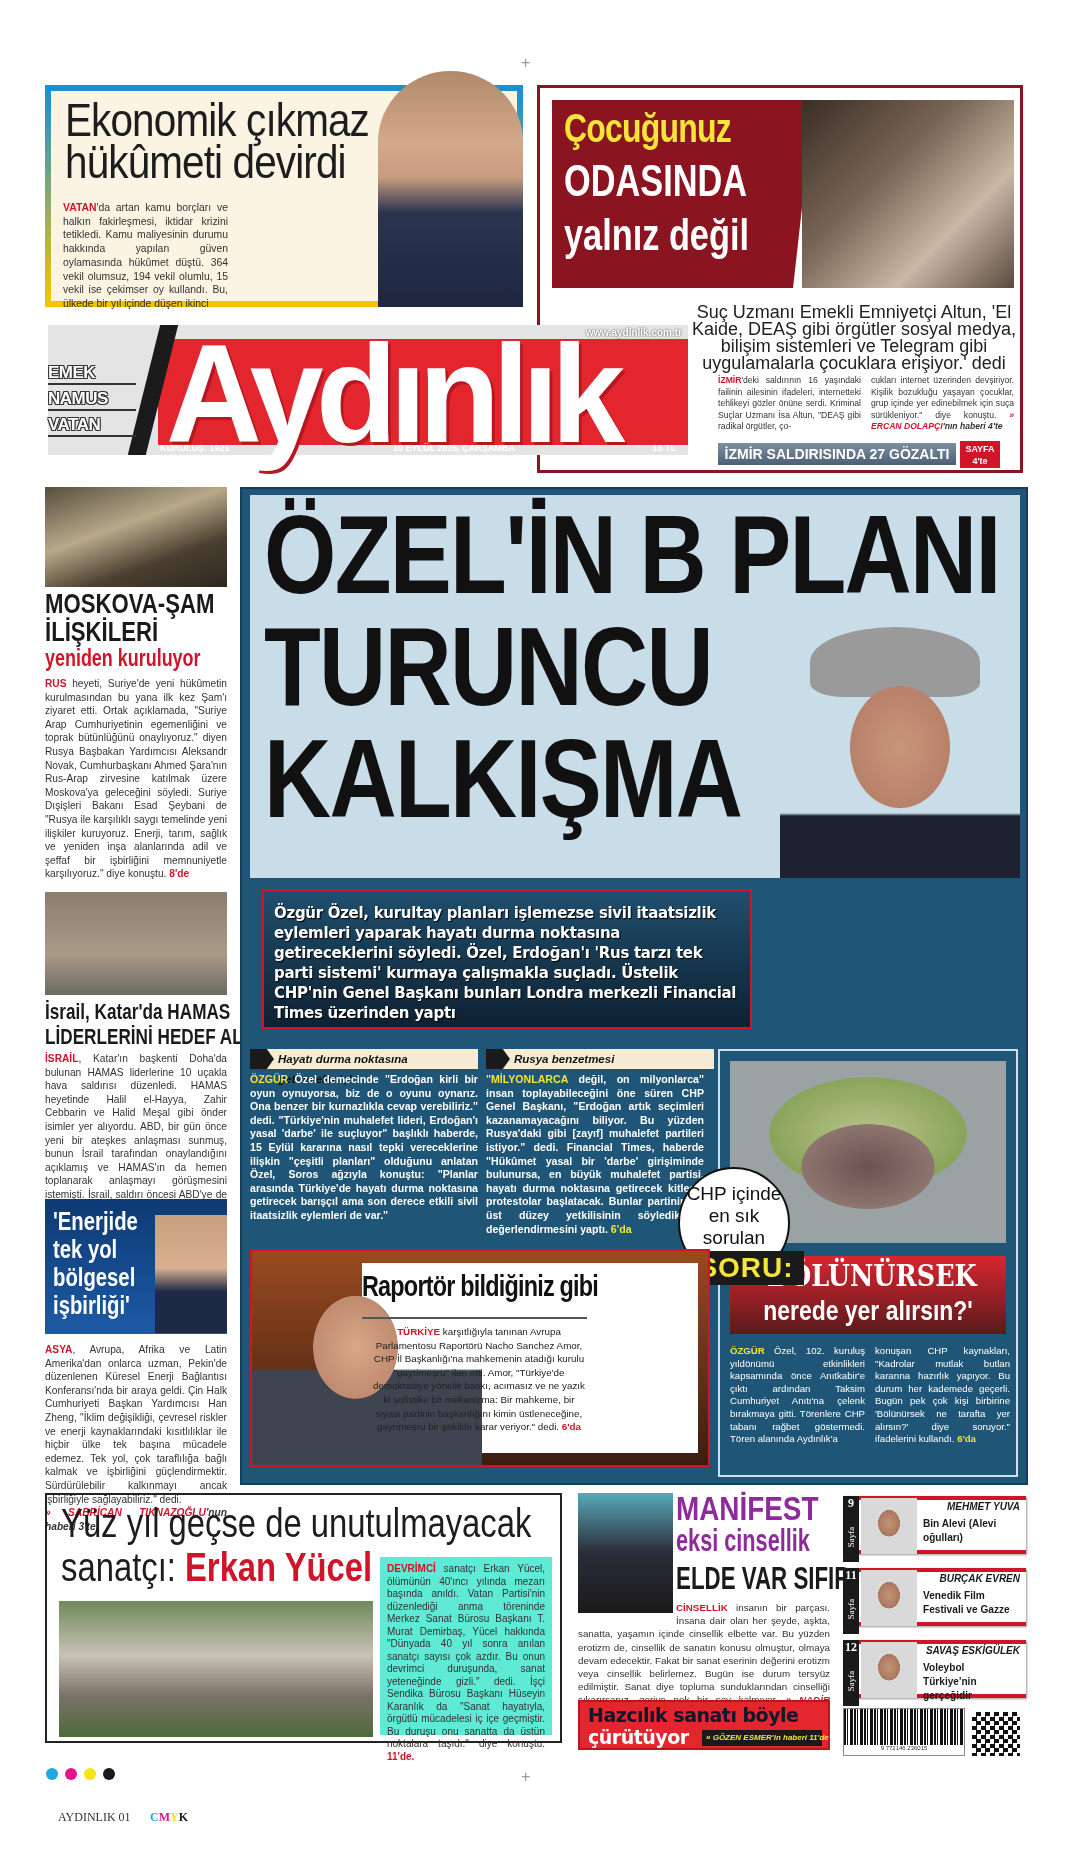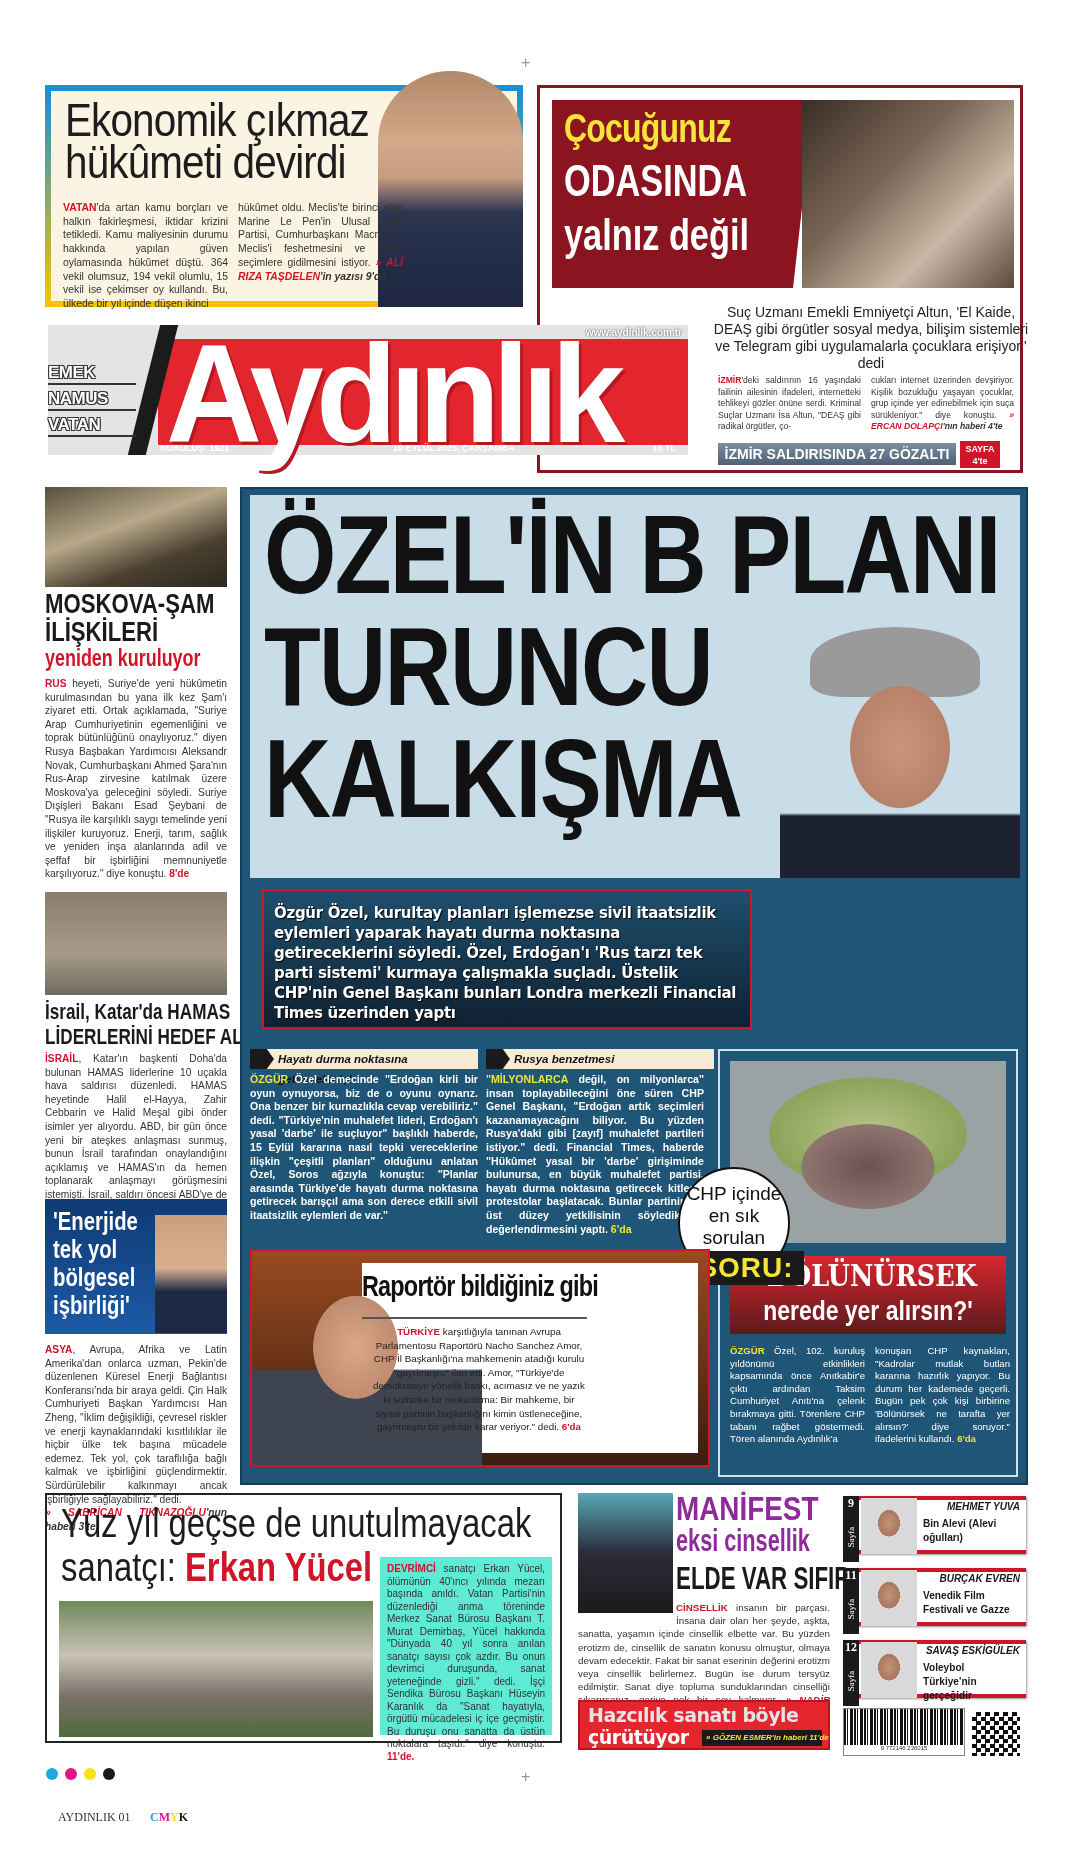--- a/index.html
+++ b/index.html
@@ -20,21 +20,21 @@
 #france .cols>div{width:165px;font-size:10.4px;line-height:13.7px}
 #france .photo{position:absolute;right:-6px;top:-20px;width:145px;height:236px;background:linear-gradient(180deg,#b08a6a 0%,#d4a88a 30%,#c79c80 45%,#2b3550 60%,#1e2640 100%);border-radius:50% 50% 0 0/30% 30% 0 0}
 
 
 #child{left:537px;top:85px;width:486px;height:388px;border:3px solid #8a1520;background:#fff}
 #child .kicker-box{position:absolute;left:12px;top:12px;width:262px;height:188px;background:#8a1520;clip-path:polygon(0 0,100% 0,92% 100%,0 100%)}
 #child .k1{position:absolute;left:24px;top:18px;font-size:40px;font-weight:bold;color:#f5e43a;transform:scaleX(.8);transform-origin:left;letter-spacing:-1px}
 #child .k2{position:absolute;left:24px;top:68px;font-size:44px;font-weight:bold;color:#fff;transform:scaleX(.78);transform-origin:left}
 #child .k3{position:absolute;left:24px;top:122px;font-size:44px;font-weight:bold;color:#fff;transform:scaleX(.78);transform-origin:left}
 #child .photo{position:absolute;left:262px;top:12px;width:212px;height:188px;background:linear-gradient(135deg,#3a2e26,#7a6656 40%,#c9b8a6 70%,#5a4a3e)}
-#child .quote{position:absolute;left:167px;top:216px;width:328px;text-align:center;font-size:14px;line-height:17px;color:#222}
+#child .quote{position:absolute;left:150px;top:216px;width:328px;text-align:center;font-size:18px;line-height:17px;color:#222}
 #child .cols{position:absolute;left:178px;top:287px;width:296px;display:flex;gap:10px}
 #child .cols>div{width:143px;font-size:8.6px;line-height:11.6px}
 #child .banner{position:absolute;left:178px;top:355px;width:238px;height:22px;background:linear-gradient(#7d8ea0,#4e6074);color:#fff;font-weight:bold;font-size:14px;line-height:22px;text-align:center;transform-origin:left}
 #child .sayfa{position:absolute;left:420px;top:353px;width:40px;height:27px;background:#d0142a;color:#fff;font-size:9px;font-weight:bold;text-align:center;line-height:12px;padding-top:2px}
 
 
 #mast{left:48px;top:325px;width:640px;height:130px;background:#e4e4e4}
 #mast .red-block{position:absolute;left:110px;top:14px;width:530px;height:106px;background:#e3262e}
 #mast .slash{position:absolute;left:96px;top:0;width:18px;height:130px;background:#1b1b1b;transform:skewX(-14deg)}
 #mast .motto{position:absolute;left:0;width:88px;height:22px;font-weight:bold;font-size:17px;color:#fff;text-shadow:-1px -1px 0 #333,1px -1px 0 #333,-1px 1px 0 #333,1px 1px 0 #333;letter-spacing:-.5px;border-bottom:2px solid #333}
@@ -95,21 +95,21 @@
 
 
 #manifest{left:578px;top:1493px;width:255px;height:252px}
 #manifest .ph{position:absolute;left:0;top:0;width:95px;height:120px;background:linear-gradient(180deg,#56a9b8,#2c2c3a 50%,#1a1a1a)}
 #manifest .m1{position:absolute;left:98px;top:-4px;font-size:34px;font-weight:bold;color:#8f2a9c;transform:scaleX(.82);transform-origin:left;white-space:nowrap}
 #manifest .m2{position:absolute;left:98px;top:30px;font-size:31px;font-weight:bold;color:#8f2a9c;transform:scaleX(.7);transform-origin:left;white-space:nowrap}
 #manifest .m3{position:absolute;left:98px;top:68px;font-size:31px;font-weight:bold;color:#1a1a1a;transform:scaleX(.72);transform-origin:left;white-space:nowrap}
 #manifest .body{position:absolute;left:0;top:108px;width:252px;font-size:9.8px;line-height:13.2px;text-align:justify;color:#333}
 #manifest .body .indent{display:inline-block;width:98px;height:26px;float:left}
 #hazc{left:578px;top:1700px;width:252px;height:50px;background:#e3262e;border:2px solid #b71820}
-#hazc .h1{position:absolute;left:8px;top:2px;font-size:19px;font-weight:bold;color:#e5e5e5;font-family:"DejaVu Sans",sans-serif;white-space:nowrap;letter-spacing:-.5px}
+#hazc .h1{position:absolute;left:8px;top:2px;font-size:19px;font-weight:bold;color:#0f172a;font-family:"DejaVu Sans",sans-serif;white-space:nowrap;letter-spacing:-.5px}
 #hazc .h2{position:absolute;left:8px;top:24px;font-size:19px;font-weight:bold;color:#fff;font-family:"DejaVu Sans",sans-serif;white-space:nowrap;letter-spacing:-.5px}
 #hazc .ref{position:absolute;left:122px;top:28px;width:120px;height:16px;background:#1a1a1a;color:#f5e43a;font-size:8px;font-style:italic;font-weight:bold;line-height:16px;padding-left:4px;white-space:nowrap}
 
 
 .col-card{position:absolute;left:843px;width:183px;height:58px;background:#fff;border-top:4px solid #d0142a;border-bottom:4px solid #d0142a;box-shadow:1px 1px 2px #999}
 .col-card .pg{position:absolute;left:0;top:-4px;width:16px;height:66px;background:#1a1a1a;color:#fff;text-align:center;font-family:"Liberation Serif",serif;font-weight:bold;font-size:12px}
 .col-card .pg .sayfa{position:absolute;left:-10px;top:36px;transform:rotate(-90deg);font-size:9px;font-weight:normal;width:36px}
 .col-card .ph{position:absolute;left:18px;top:-2px;width:56px;height:56px;background:radial-gradient(ellipse 18px 22px at 50% 45%,#c39478,#a9775f 60%,transparent 61%),#d9d9d9}
 .col-card .nm{position:absolute;right:6px;top:1px;font-size:10px;font-style:italic;font-weight:bold;color:#1a1a1a}
 .col-card .tt{position:absolute;left:80px;top:16px;font-size:11.5px;line-height:14px;font-weight:bold;color:#1a1a1a;transform:scaleX(.88);transform-origin:left}
@@ -127,21 +127,20 @@
 <body>
 
 <span class="abs crop" style="left:521px;top:54px">+</span>
 <span class="abs crop" style="left:521px;top:1768px">+</span>
 
 <section id="france" class="abs">
   <div class="photo"></div>
   <h1><span>Ekonomik çıkmaz</span><br><span>hükûmeti devirdi</span></h1>
   <div class="cols">
     <div class="body-text"><span class="lead">VATAN</span><span>'da artan kamu borçları ve halkın fakirleşmesi, iktidar krizini tetikledi. Kamu maliyesinin durumu hakkında yapılan güven oylamasında hükûmet düştü. 364 vekil olumsuz, 194 vekil olumlu, 15 vekil ise çekimser oy kullandı. Bu, ülkede bir yıl içinde düşen ikinci</span></div>
-    <div class="body-text"><span>hükûmet oldu. Meclis'te birinci olan Marine Le Pen'in Ulusal Birlik Partisi, Cumhurbaşkanı Macron'un Meclis'i feshetmesini ve genel seçimlere gidilmesini istiyor.</span> <span class="red" style="font-style:italic">» ALİ RIZA TAŞDELEN</span><b><i>'in yazısı 9'da</i></b></div>
   </div>
 </section>
 
 <section id="child" class="abs">
   <div class="kicker-box"></div>
   <div class="k1">Çocuğunuz</div>
   <div class="k2">ODASINDA</div>
   <div class="k3">yalnız değil</div>
   <div class="photo"></div>
   <div class="quote">Suç Uzmanı Emekli Emniyetçi Altun, 'El Kaide, DEAŞ gibi örgütler sosyal medya, bilişim sistemleri ve Telegram gibi uygulamalarla çocuklara erişiyor.' dedi</div>

